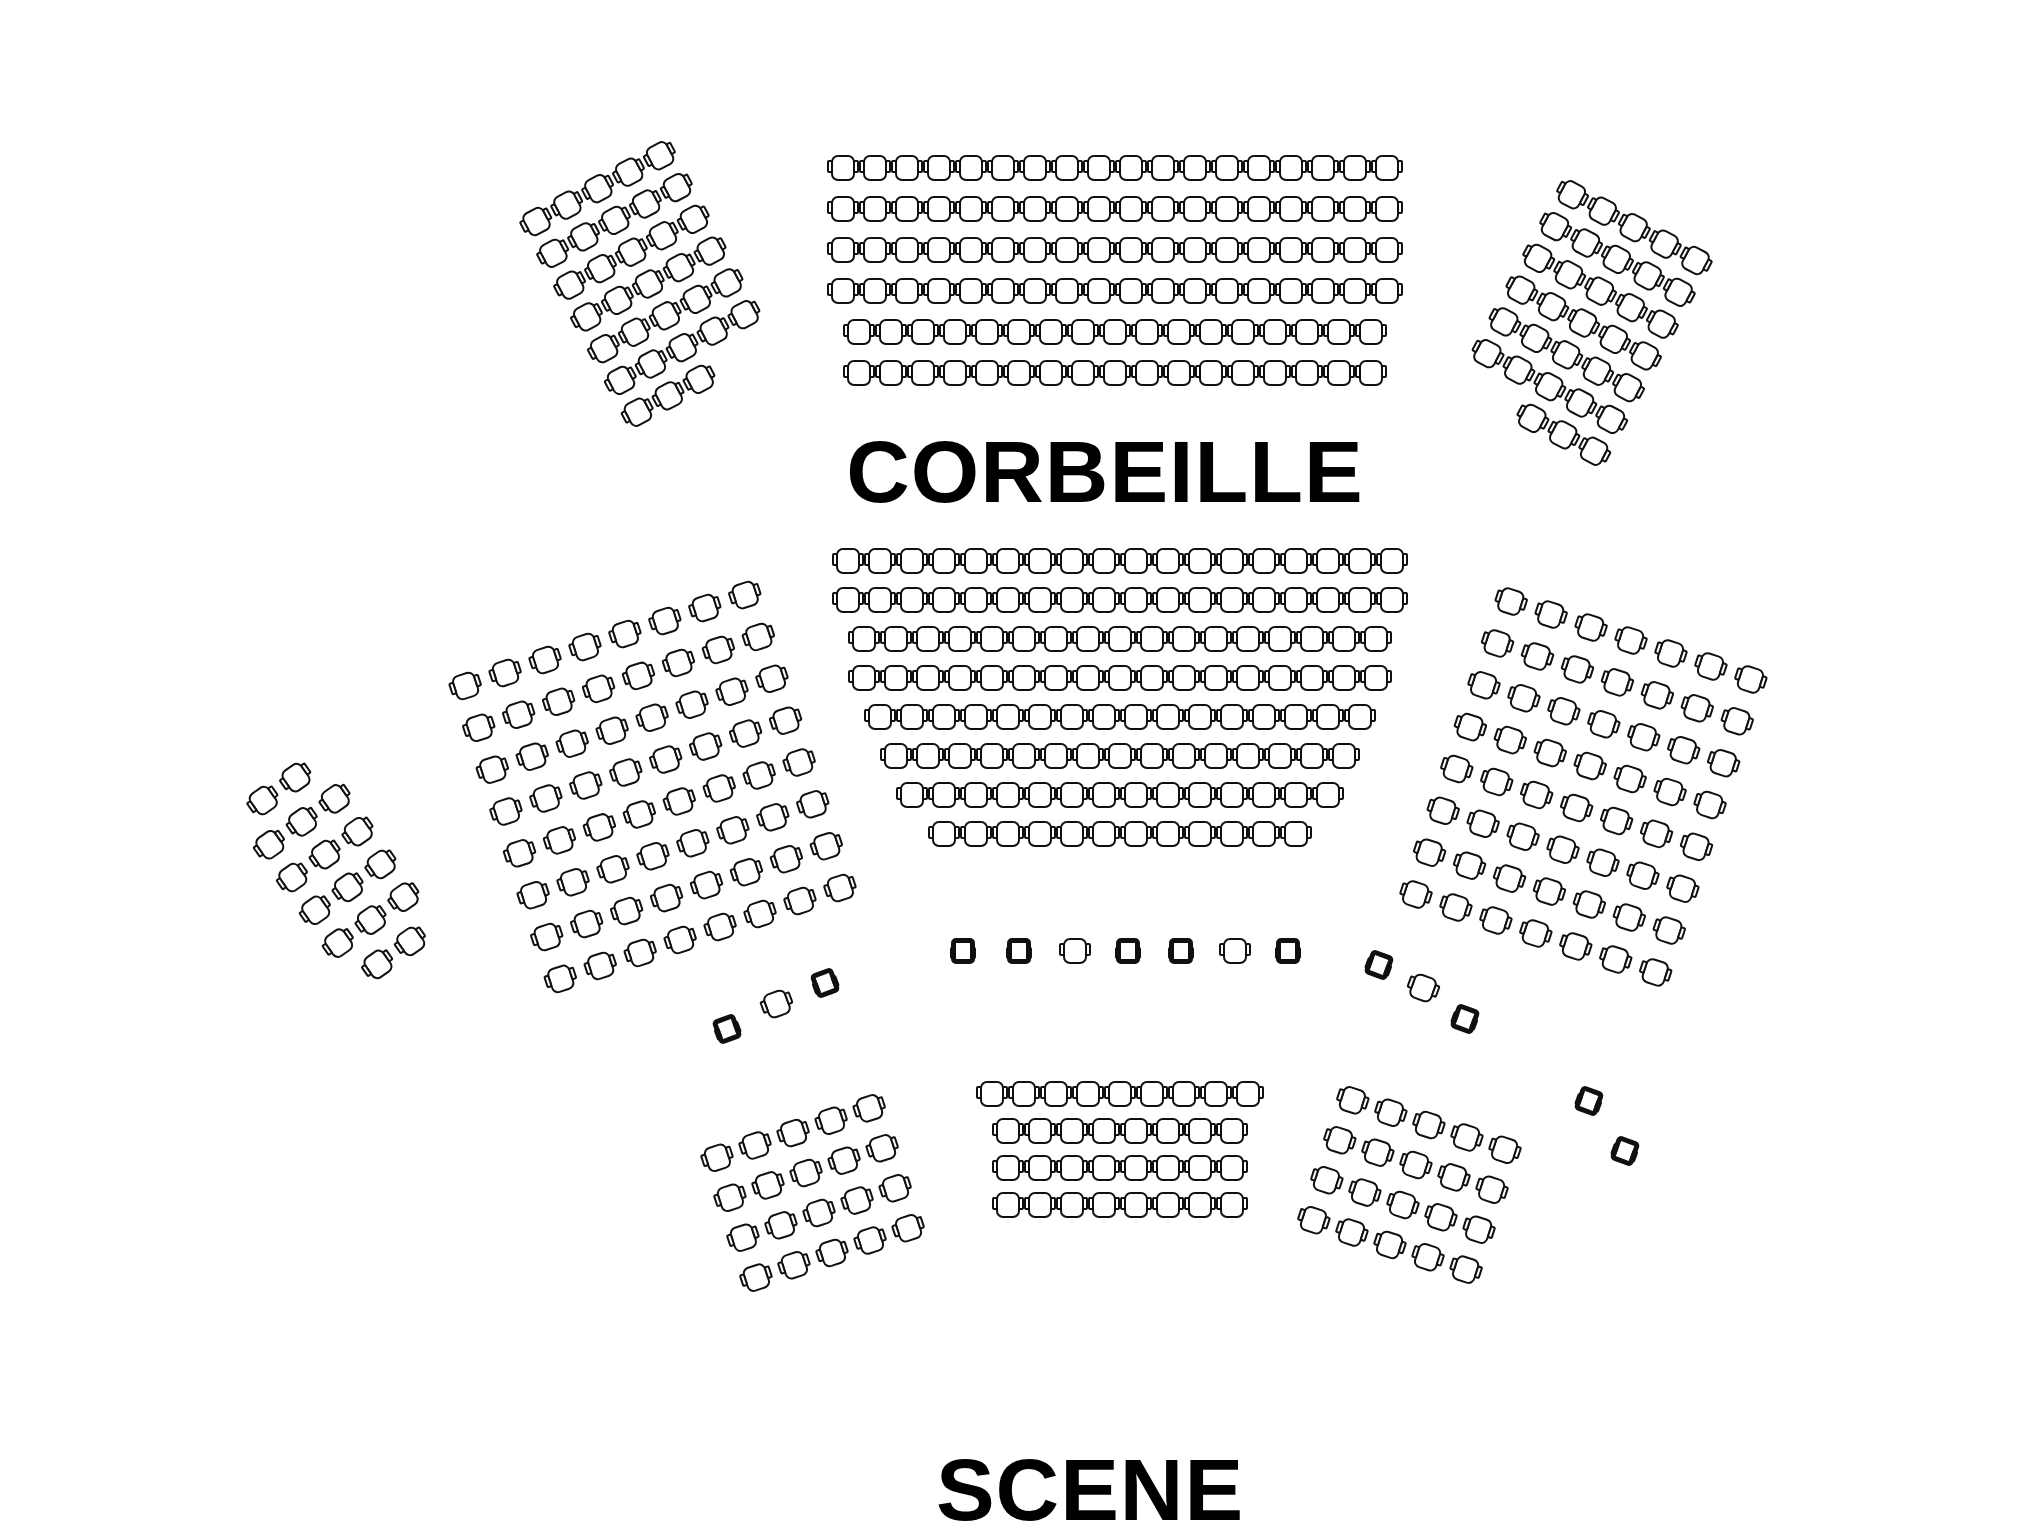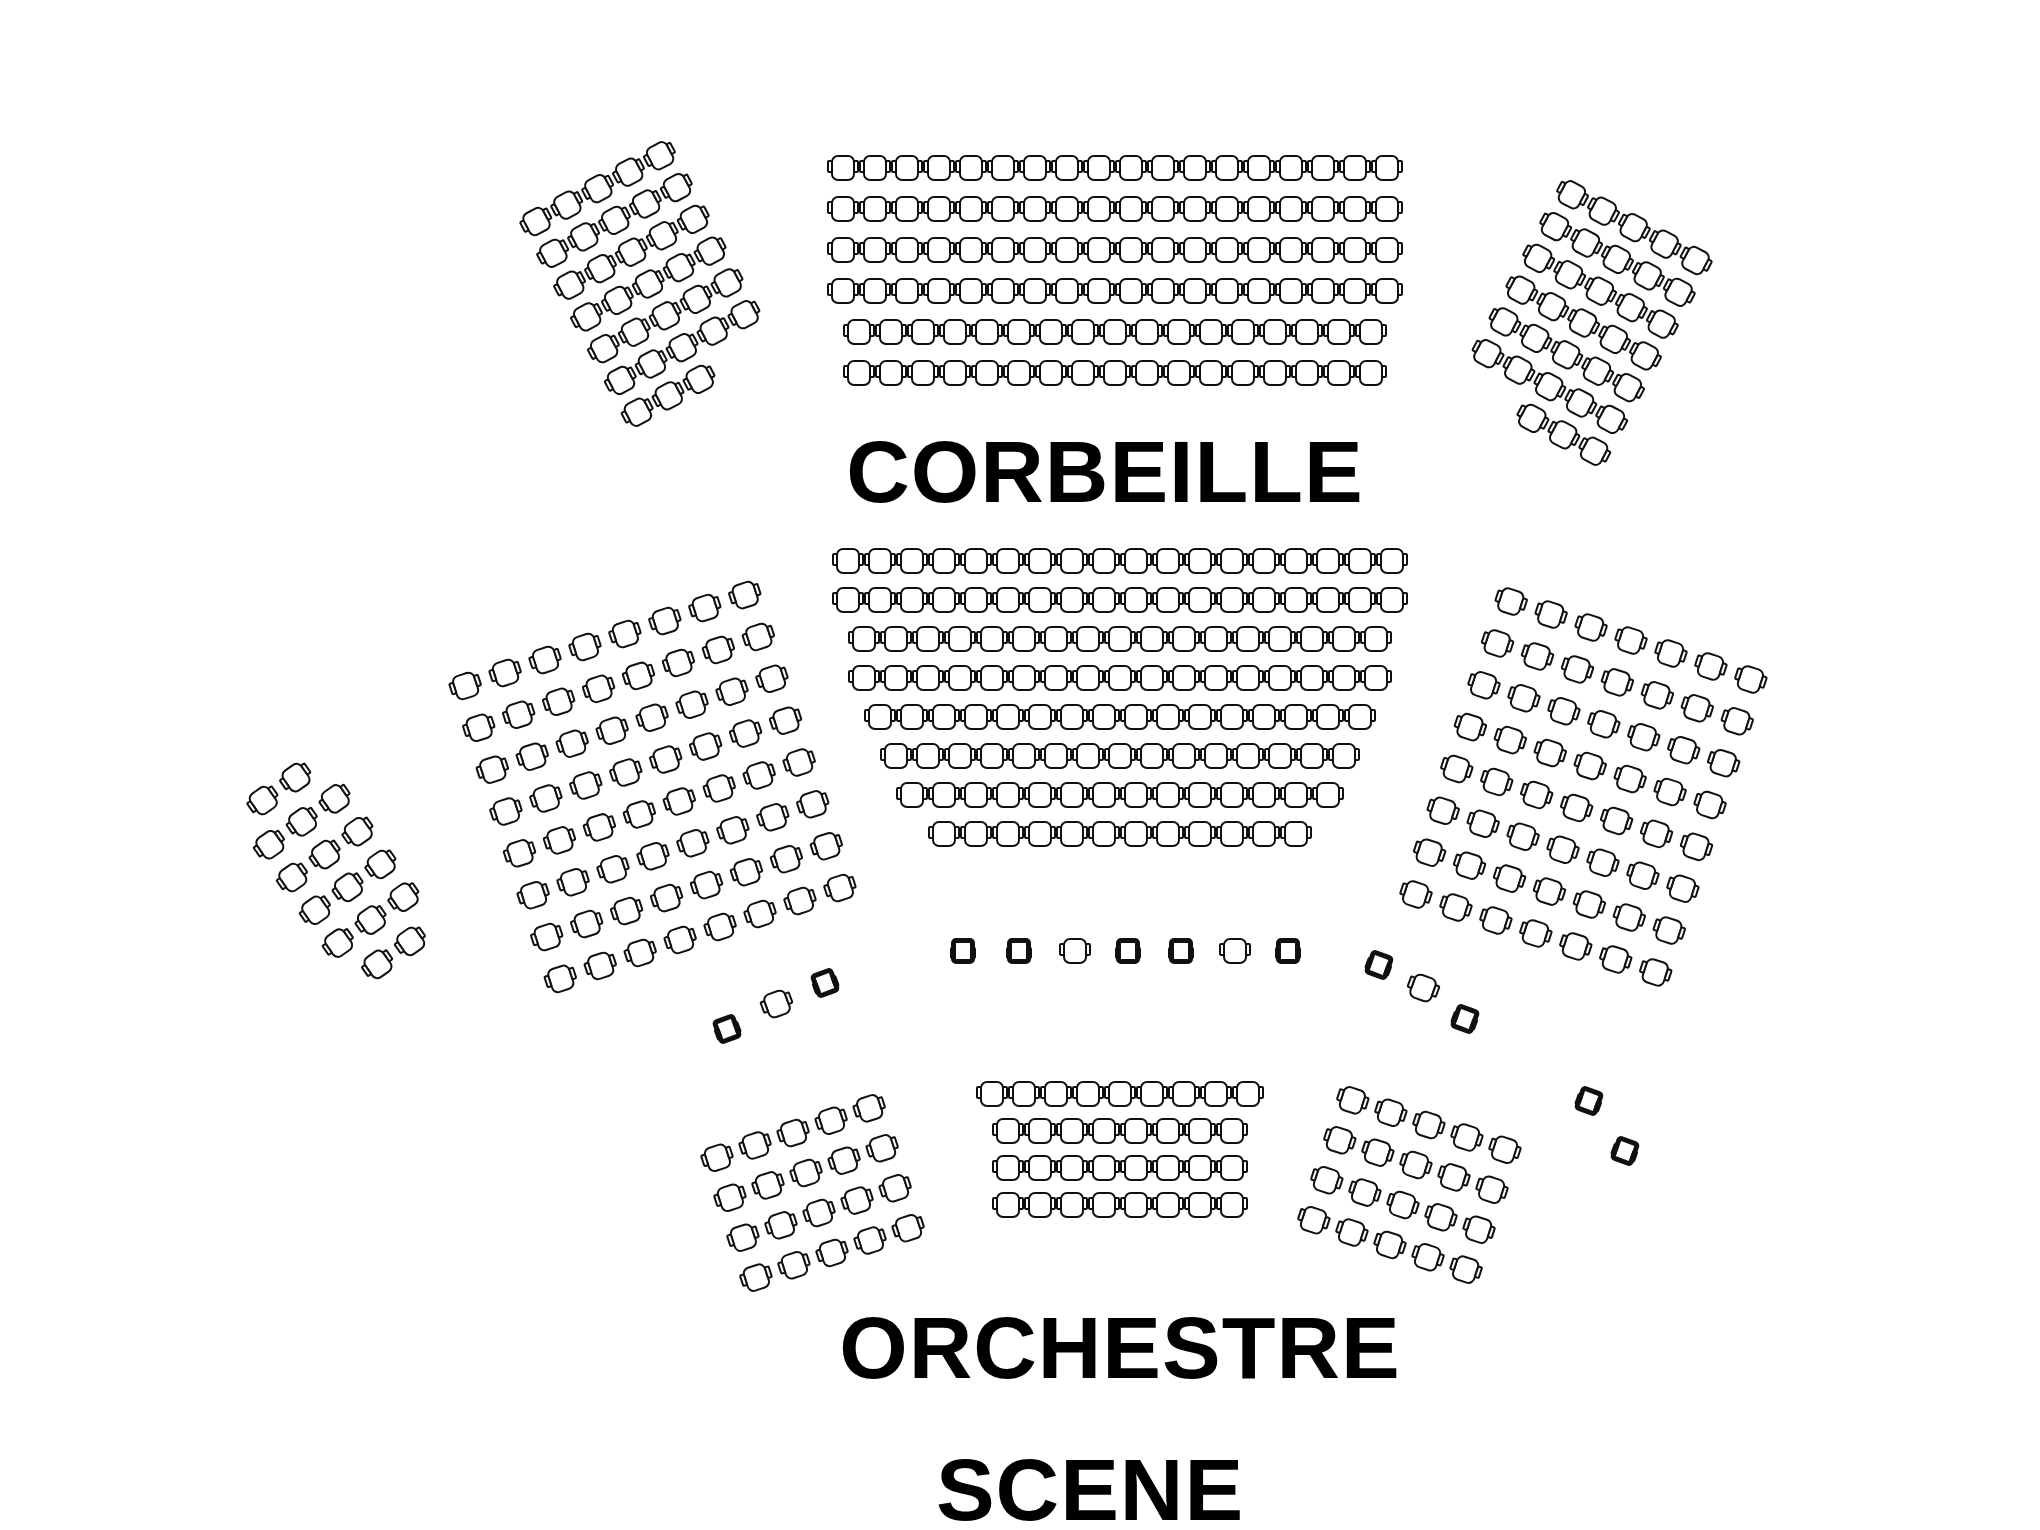--- a/index.html
+++ b/index.html
@@ -583,15 +583,14 @@
       <div class="seat" style="left: 1235px; top: 951px; transform: rotate(0deg);"></div>
       <div class="seat seat--dark" style="left: 1288px; top: 951px; transform: rotate(0deg);"></div>
       <div class="seat seat--dark" style="left: 1379px; top: 965px; transform: rotate(20deg);"></div>
       <div class="seat" style="left: 1423px; top: 988px; transform: rotate(20deg);"></div>
       <div class="seat seat--dark" style="left: 1465px; top: 1019px; transform: rotate(20deg);"></div>
       <div class="seat seat--dark" style="left: 1589px; top: 1101px; transform: rotate(20deg);"></div>
       <div class="seat seat--dark" style="left: 1625px; top: 1151px; transform: rotate(20deg);"></div>
     </div>
 
   <div class="label label--corbeille">CORBEILLE</div>
-  <div class="label label--orchestre">ORCHESTRE</div>
   <div class="label label--scene">SCENE</div>
 </div>
 
 </body></html>

